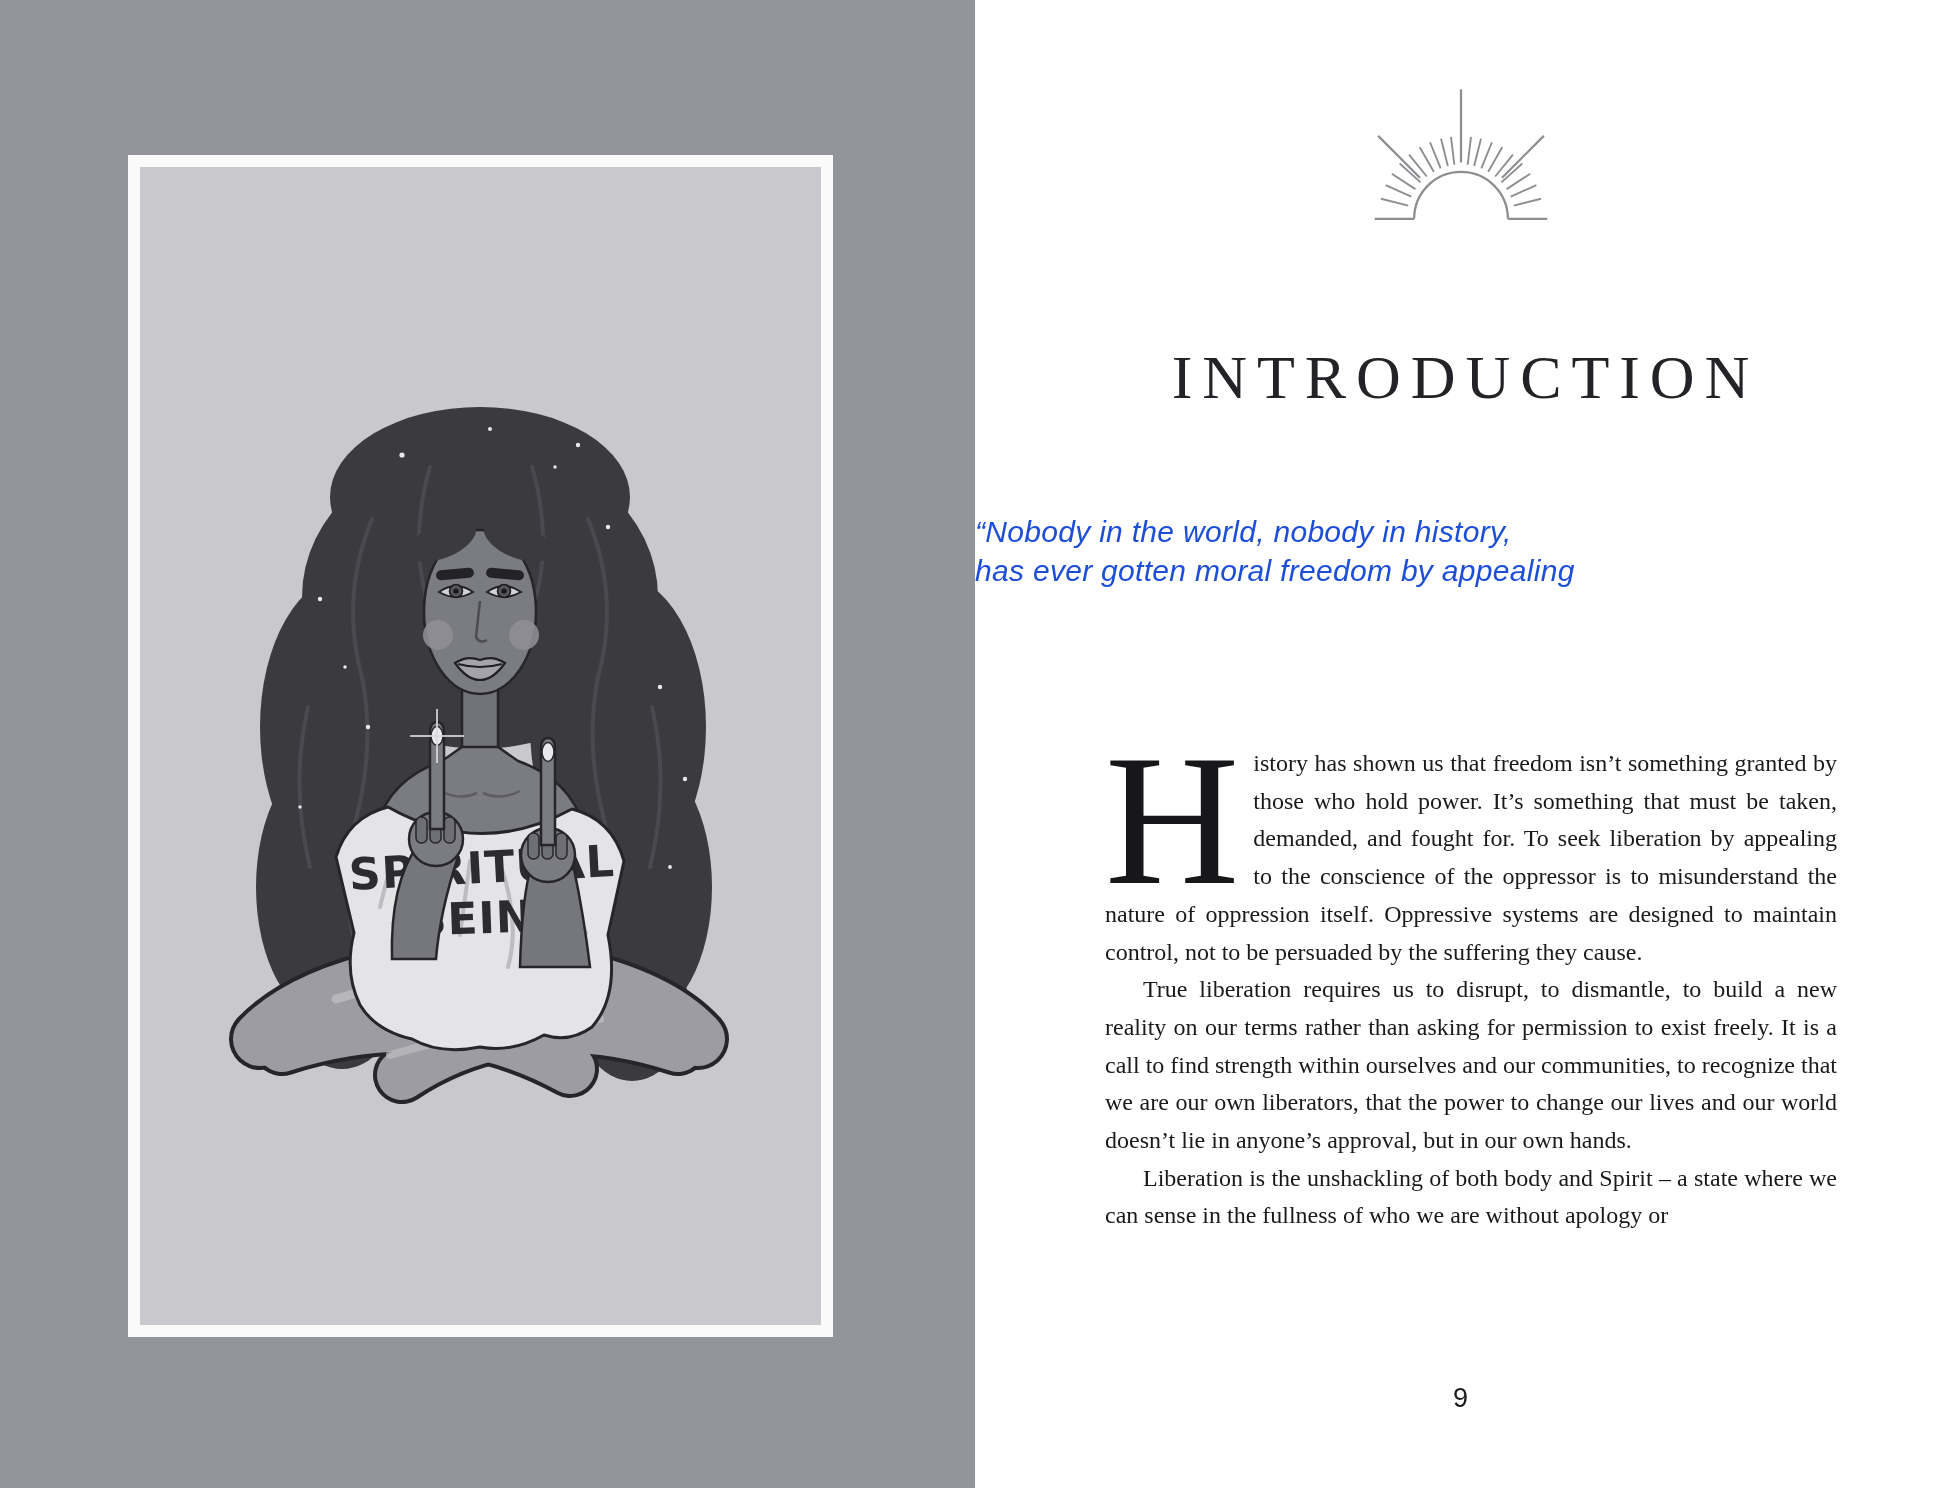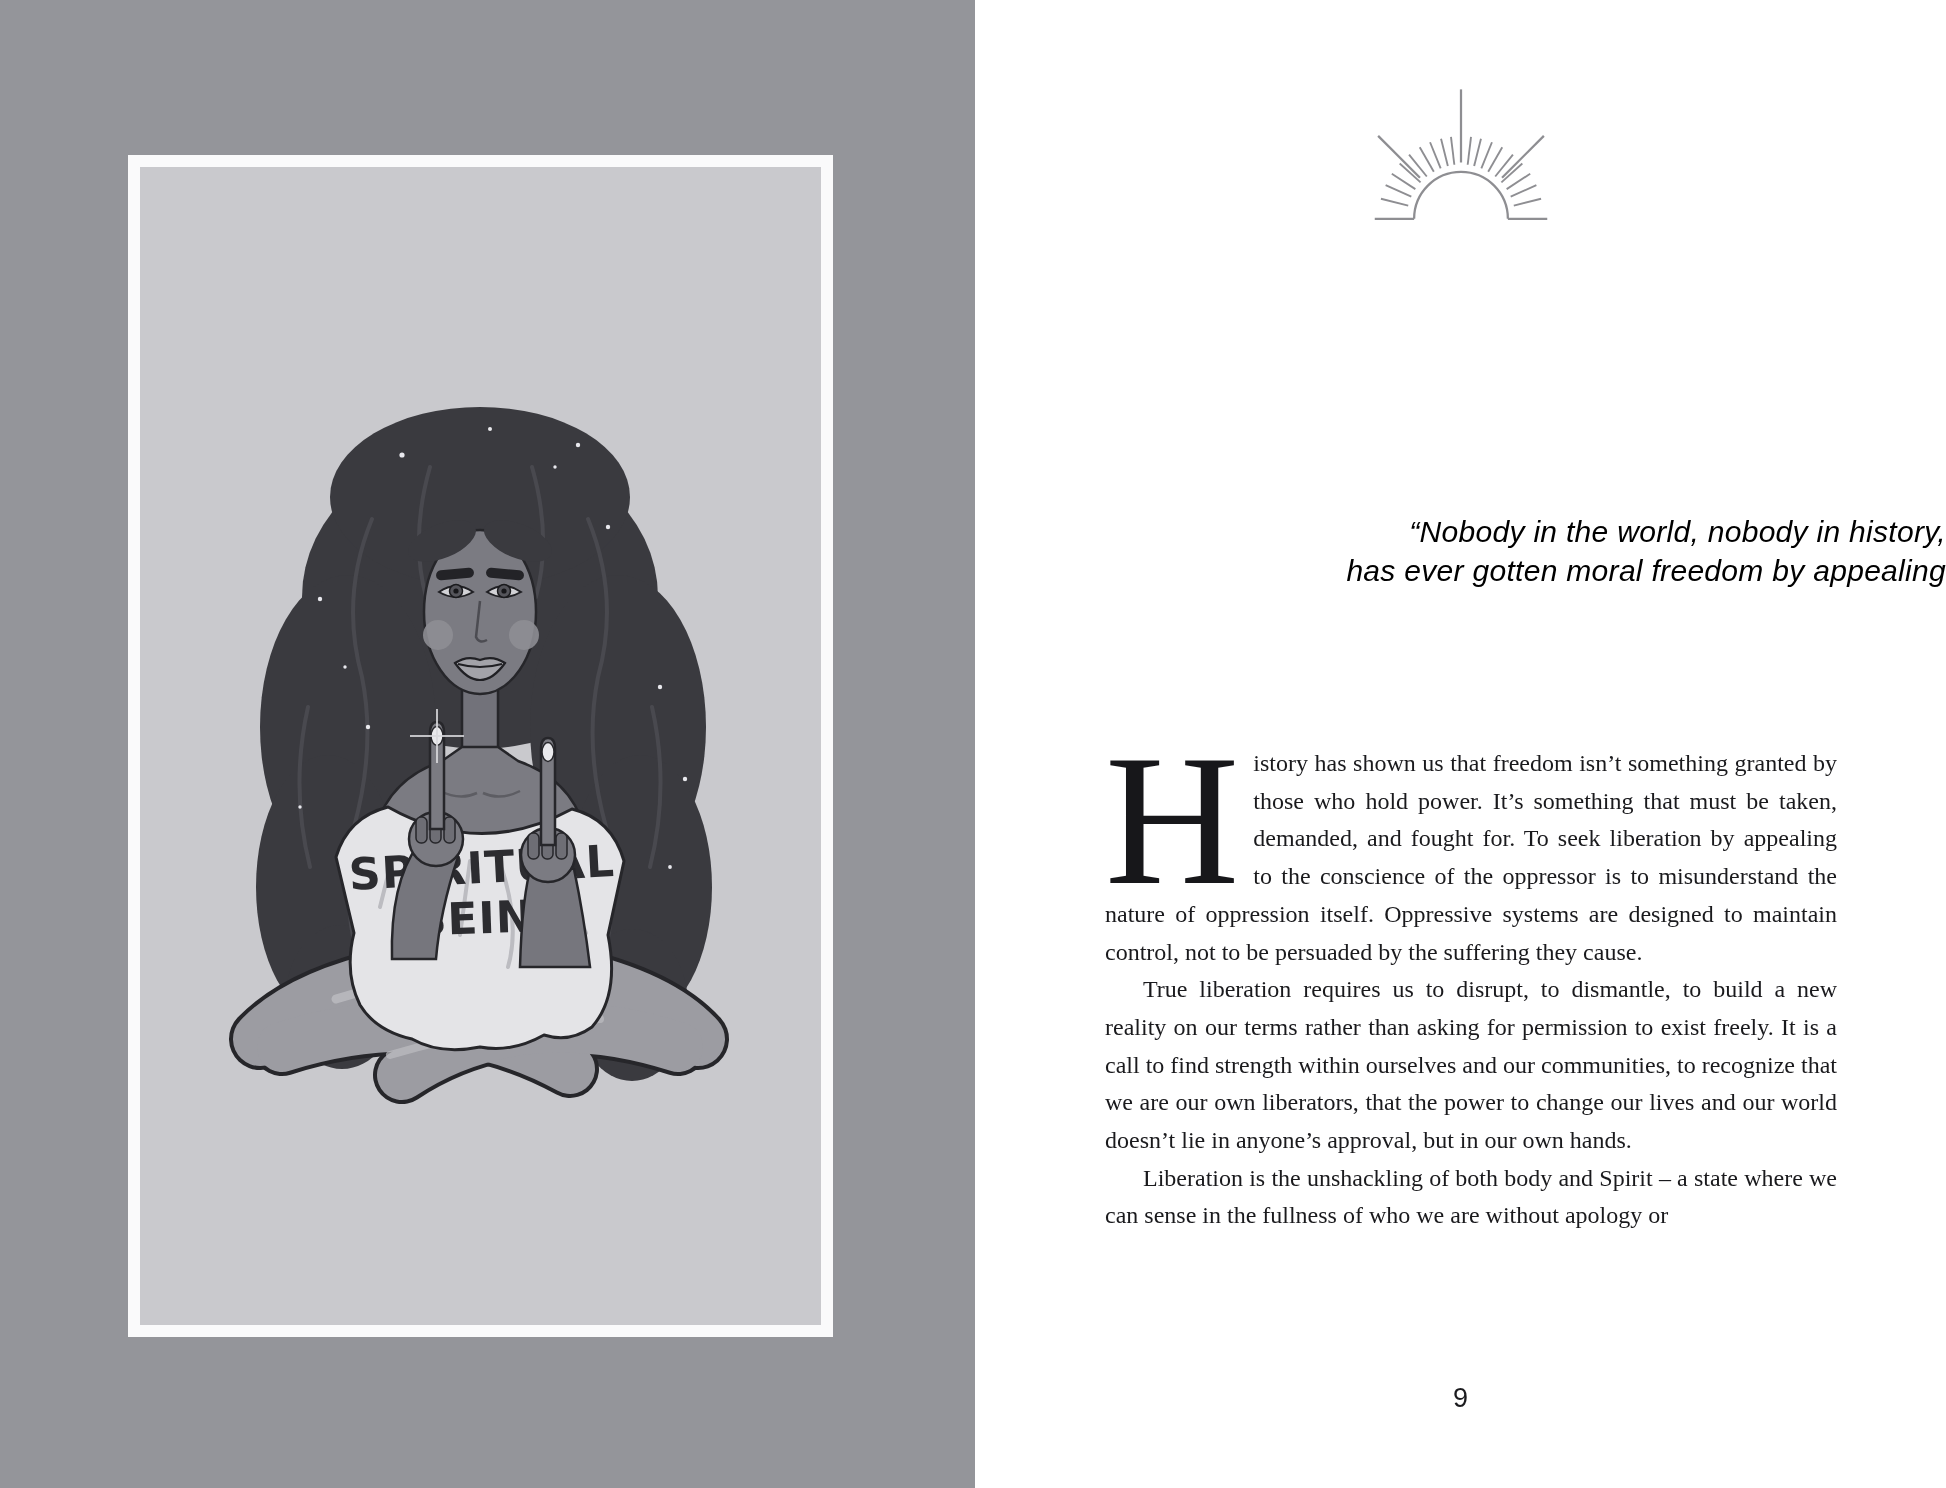--- a/index.html
+++ b/index.html
@@ -23,23 +23,23 @@
 
   .chapter-title {
     position:absolute; top:342px; left:0; width:100%;
     text-align:center; font-family:"Liberation Serif", serif;
     font-size:62px; font-weight:400; color:#232327;
     letter-spacing:0.16em; padding-left:0.16em; white-space:nowrap;
   }
 
   .epigraph {
     position:absolute; top:512px; left:0; width:100%;
-    text-align:right; font-family:"Liberation Sans", sans-serif;
+    text-align:left; font-family:"Liberation Sans", sans-serif;
     font-style:italic; font-weight:300; font-size:30px; line-height:39px;
-    color:#000000; letter-spacing:0.01em;padding-left:10px;
+    color:#1d4ed8; letter-spacing:0.01em;
   }
 
   .body-text {
     position:absolute; top:745px; left:130px; width:732px;
     font-family:"Liberation Serif", serif; font-size:24px; line-height:37.7px;
     color:#1a1a1d; text-align:justify;
   }
   .body-text p { margin:0; }
   .body-text p.indent { text-indent:38px; }
   .dropcap {
@@ -215,20 +215,21 @@
           <line x1="78.3" y1="94.2" x2="67.0" y2="66.4"></line>
             <line x1="121.7" y1="94.2" x2="133.0" y2="66.4"></line>
           <line x1="86.0" y1="91.7" x2="78.7" y2="62.6"></line>
             <line x1="114.0" y1="91.7" x2="121.3" y2="62.6"></line>
           <line x1="92.9" y1="90.4" x2="89.3" y2="60.6"></line>
             <line x1="107.1" y1="90.4" x2="110.7" y2="60.6"></line>
         </g>
       </svg>
     </div>
 
+    <h1 class="chapter-title">INTRODUCTION</h1>
 
     <div class="epigraph">
       <div>“Nobody in the world, nobody in history,</div>
       <div>has ever gotten moral freedom by appealing</div>
     </div>
 
     <div class="body-text">
       <p><span class="dropcap">H</span><span>istory has shown us that freedom isn’t something granted by those who hold power. It’s something that must be taken, demanded, and fought for. To seek liberation by appealing to the conscience of the oppressor is to misunderstand the nature of oppression itself. Oppressive systems are designed to maintain control, not to be persuaded by the suffering they cause.</span></p>
       <p class="indent">True liberation requires us to disrupt, to dismantle, to build a new reality on our terms rather than asking for permission to exist freely. It is a call to find strength within ourselves and our communities, to recognize that we are our own liberators, that the power to change our lives and our world doesn’t lie in anyone’s approval, but in our own hands.</p>
       <p class="indent">Liberation is the unshackling of both body and Spirit – a state where we can sense in the fullness of who we are without apology or</p>

